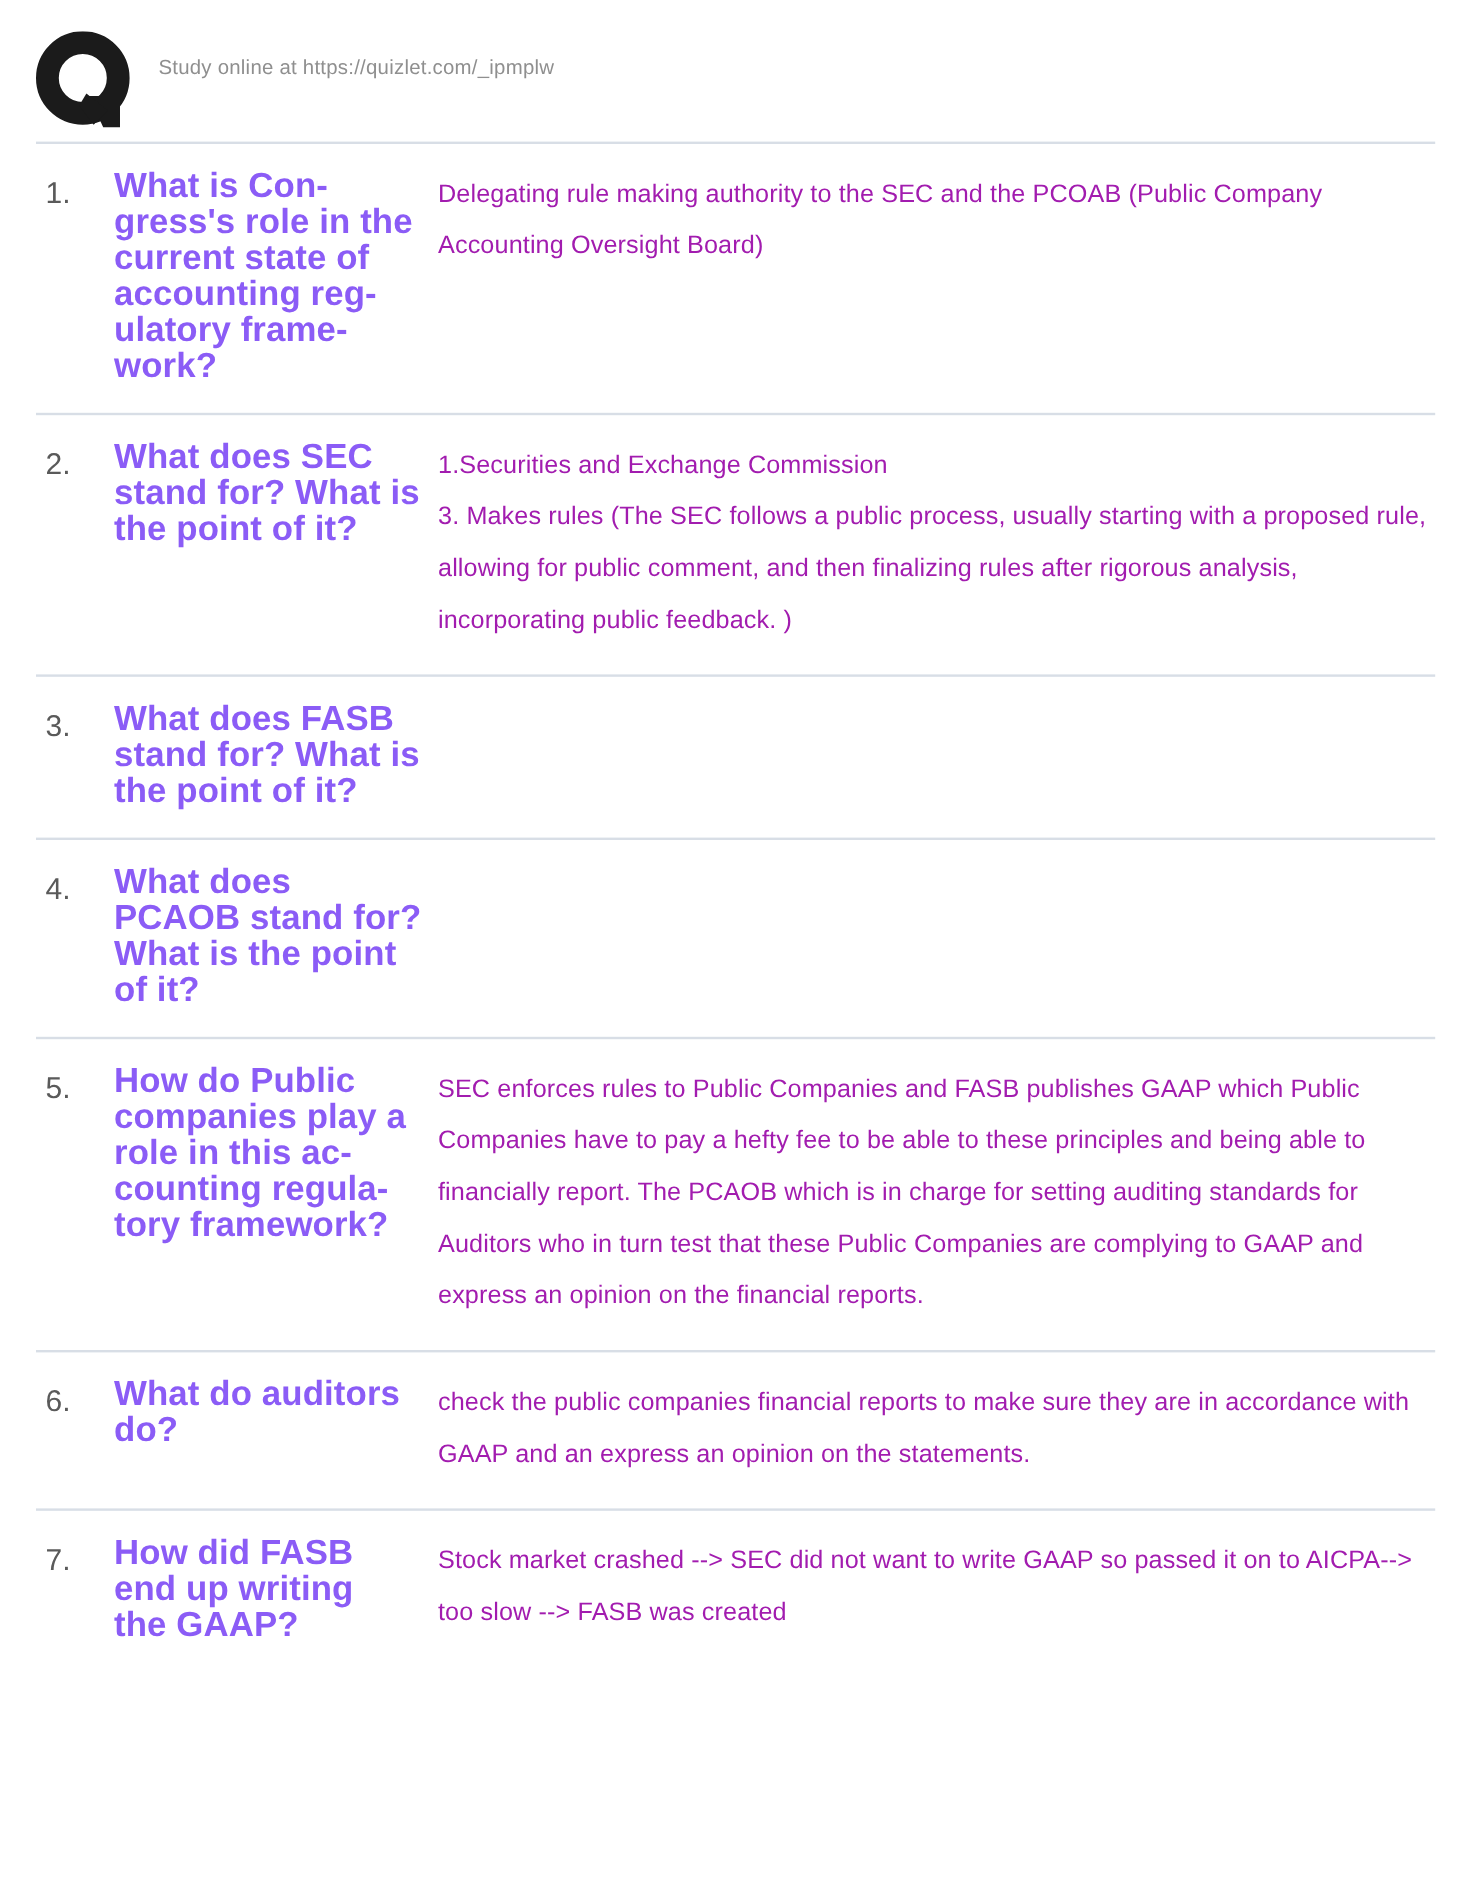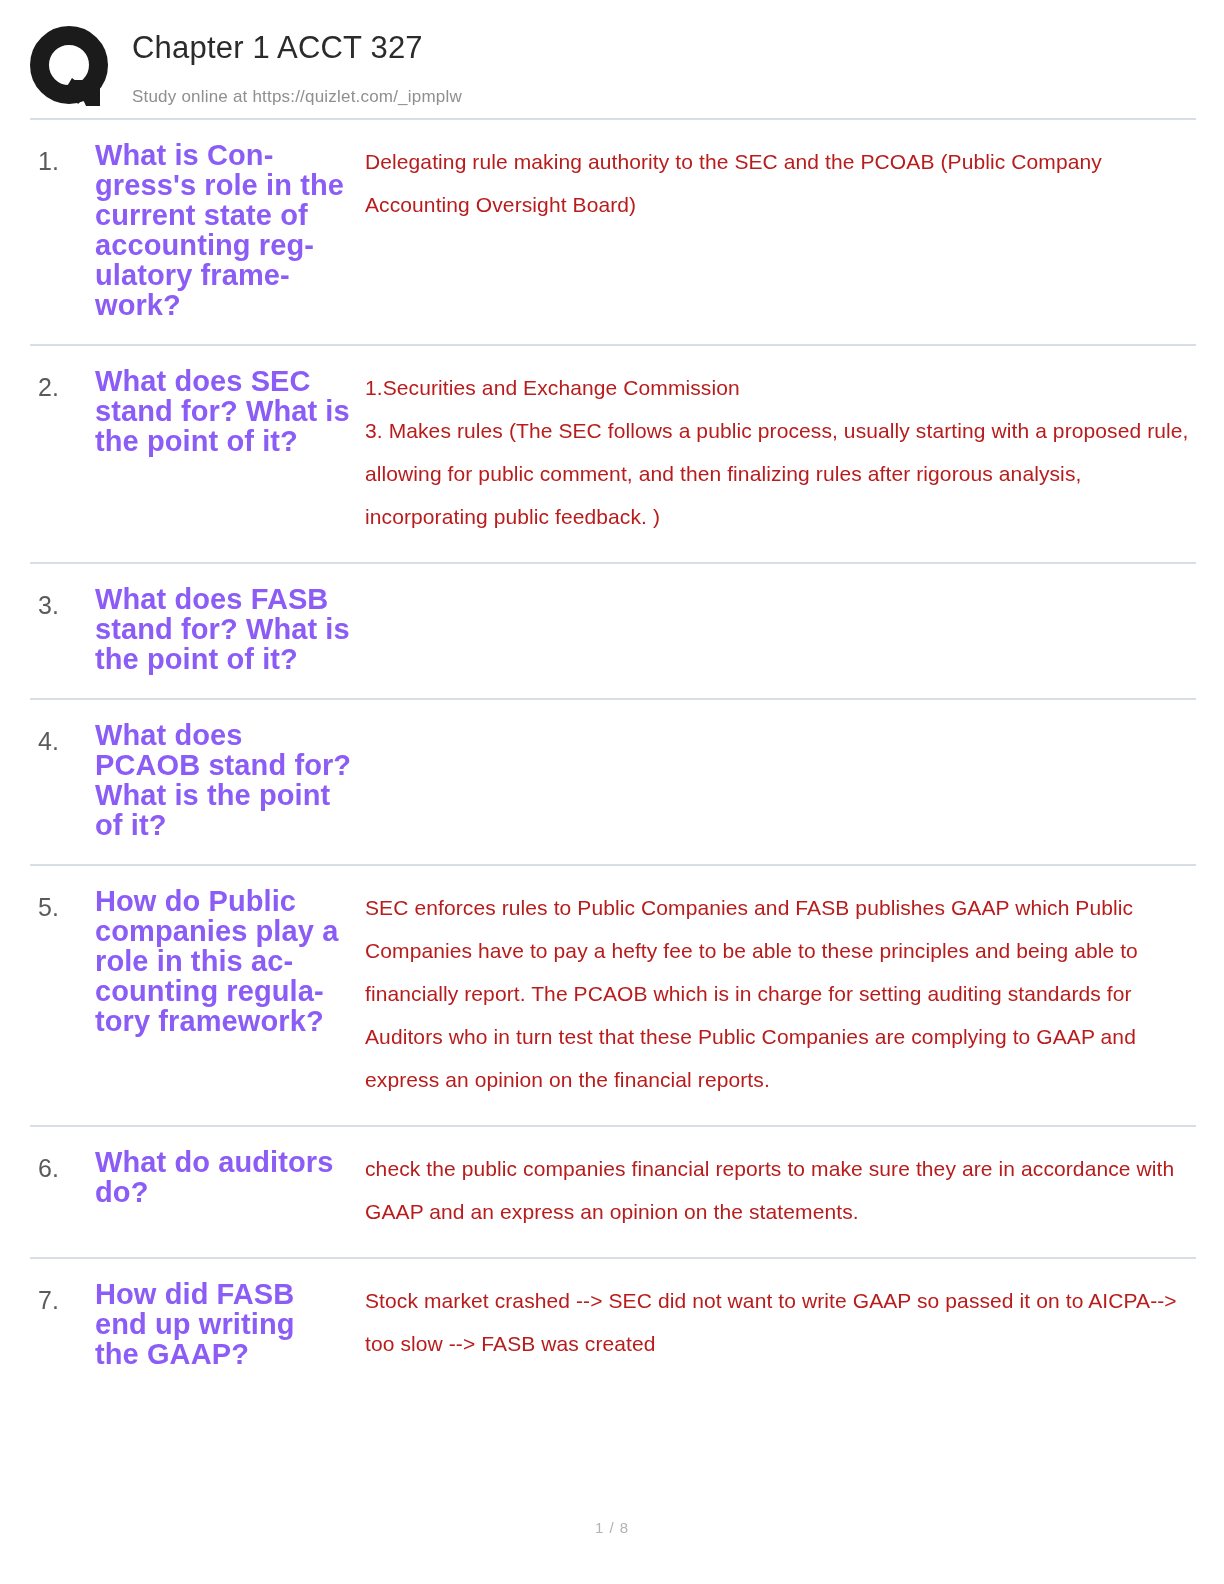--- a/index.html
+++ b/index.html
@@ -59,21 +59,21 @@
     font-weight: bold;
     color: #8b5cf6;
     line-height: 30px;
     white-space: pre-line;
     letter-spacing: 0.1px;
   }
   .a {
     flex: 0 0 auto;
     width: 838px;
     font-size: 21px;
-    color: #b91c1c;
+    color: #a21caf;
     font-weight: 300;
     line-height: 43px;
     white-space: pre-line;
     letter-spacing: 0.1px;
   }
   
   .footer {
     position: absolute;
     bottom: 48px;
     left: 0;
@@ -91,21 +91,20 @@
 
   <div class="header">
     <div class="logo-wrap">
       <svg width="82" height="84" viewBox="0 0 82 84" xmlns="http://www.w3.org/2000/svg">
         <circle cx="39" cy="39" r="29.5" fill="none" stroke="#1b1b1b" stroke-width="19"></circle>
         <path d="M44 54 L70 54 L70 80 L56 80 Z" fill="#1b1b1b"></path>
         <path d="M42 52 L60 66 L48 78 L36 62 Z" fill="#1b1b1b"></path>
       </svg>
     </div>
     <div class="header-text">
-      <div class="title">Chapter 1 ACCT 327</div>
       <div class="subtitle">Study online at https://quizlet.com/_ipmplw</div>
     </div>
   </div>
 
   <div class="divider header-divider"></div>
 
   <div class="rows">
 
     <div class="row">
       <div class="num">1.</div>
@@ -168,15 +167,14 @@
     <div class="row">
       <div class="num">7.</div>
       <div class="q">How did FASB
 end up writing
 the GAAP?</div>
       <div class="a">Stock market crashed --&gt; SEC did not want to write GAAP so passed it on to AICPA--&gt; too slow --&gt; FASB was created</div>
     </div>
 
   </div>
 
-  <div class="footer">1 / 8</div>
 
 </div>
 
 </body></html>

